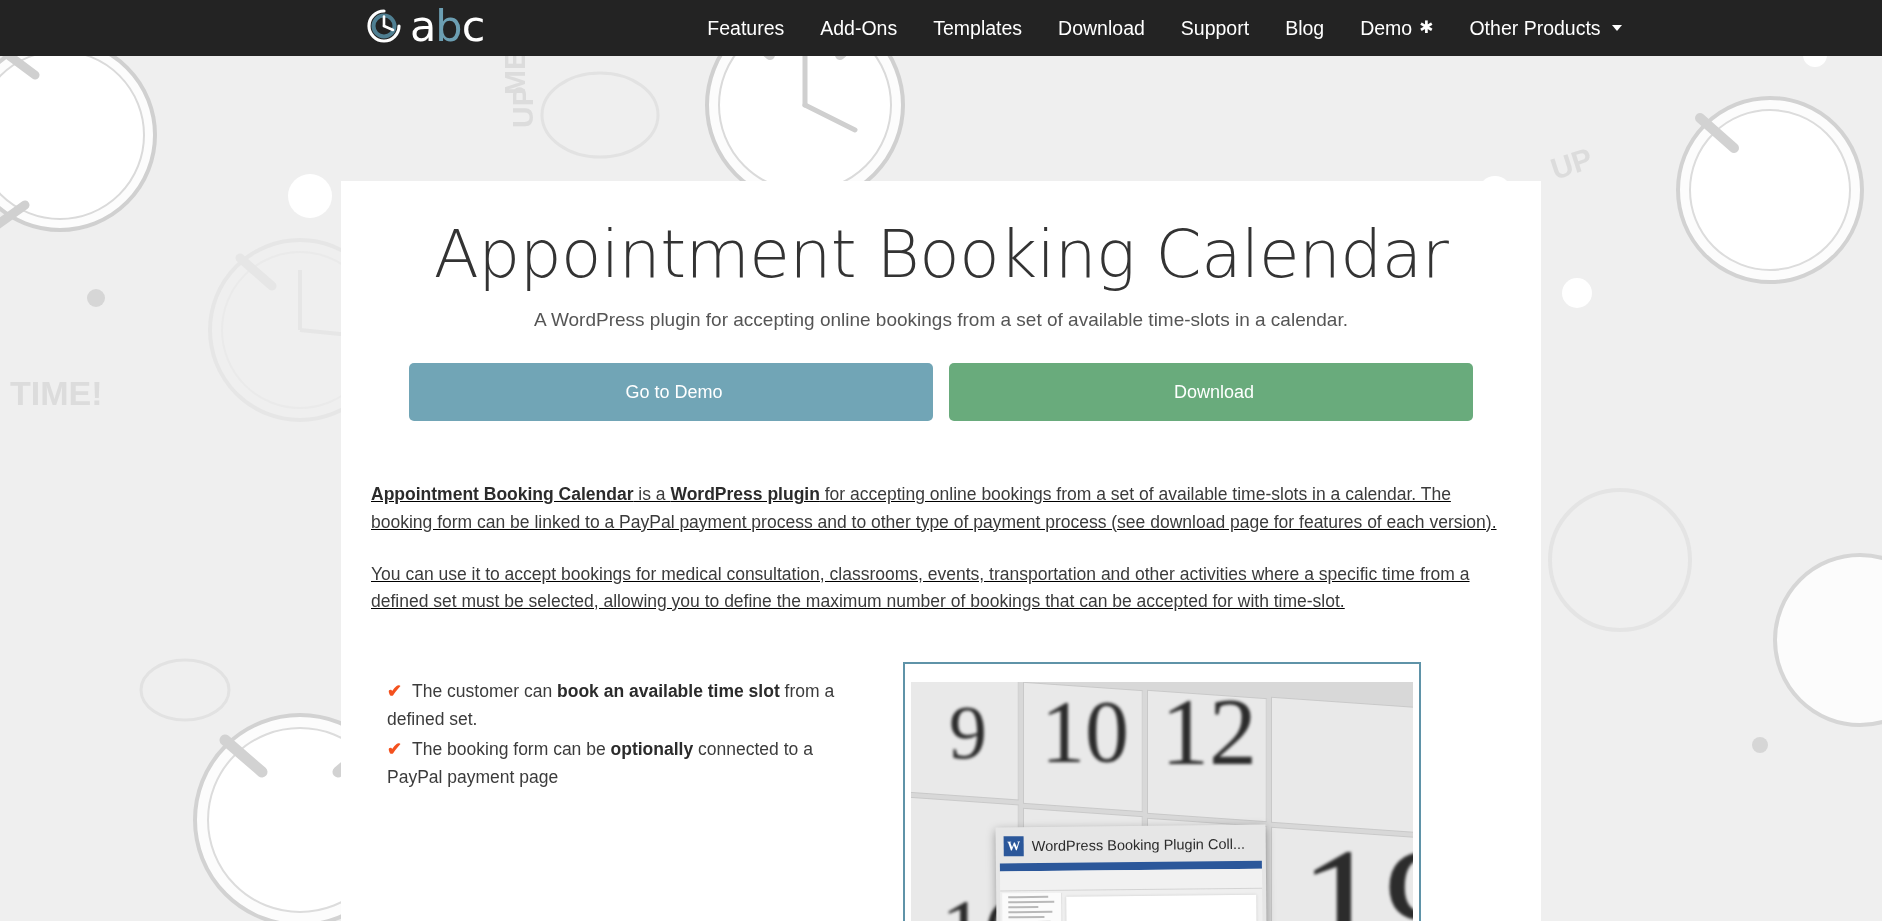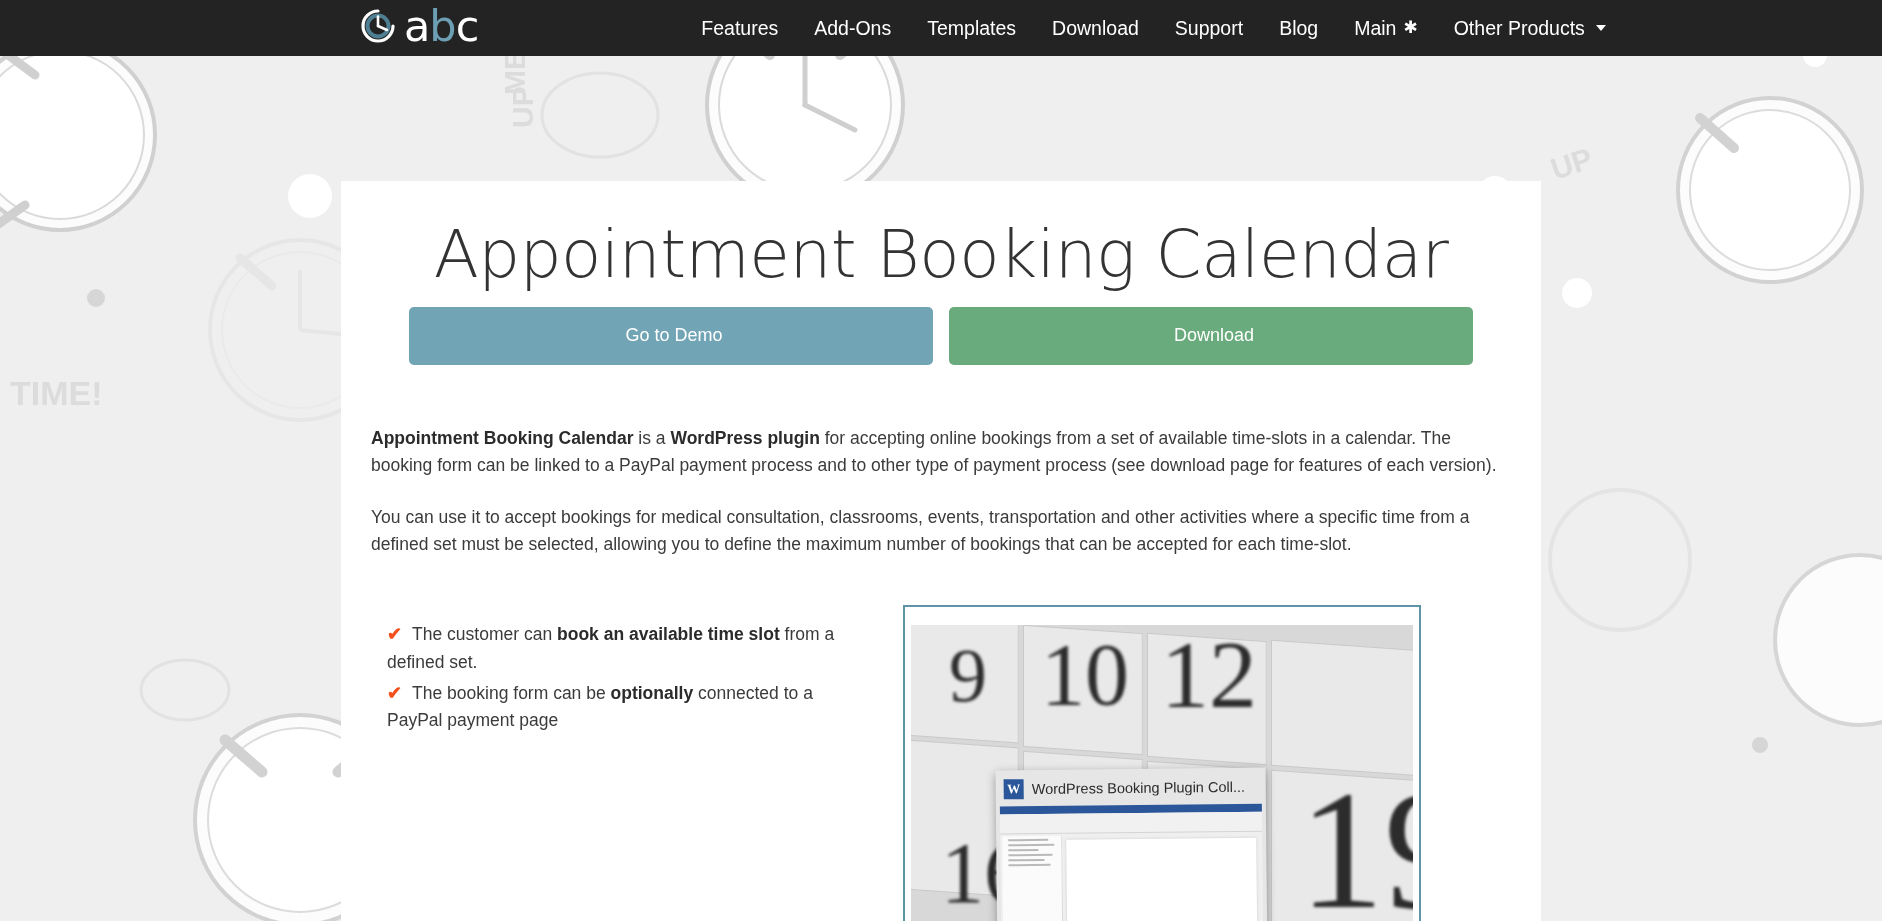--- a/index.html
+++ b/index.html
@@ -21,21 +21,21 @@
   }
   #bg-doodles svg { position: absolute; top: 0; left: 0; }
 
   
   #topbar {
     position: relative; z-index: 5;
     height: 56px;
     background: #232323;
     display: flex;
     align-items: center;
-    padding: 0 0 0 8px;
+    padding: 0 0 0 14px;
   }
   #brand {
     display: flex; align-items: center;
     margin-left: 352px;
     gap: 8px;
     cursor: pointer;
   }
   #brand .logo-mark { display: block; }
   #brand .logo-word {
     color: #ffffff;
@@ -118,21 +118,21 @@
     font-family: "Liberation Sans", sans-serif;
     cursor: pointer;
     display: flex;
     align-items: center;
     justify-content: center;
     padding-left: 12px;
   }
   #btn-demo { background: #71a5b6; }
   #btn-download { background: #69ab7c; }
 
-  #body-copy { padding: 60px 38px 0 30px; }
+  #body-copy { padding: 60px 38px 0 30px; text-decoration: underline; }
   #body-copy p {
     font-size: 17.5px;
     color: #3b3b3b;
     line-height: 1.55;
     margin: 0 0 25px 0;
   }
   #body-copy p b { font-weight: 700; color: #2b2b2b; }
 
   #features-row {
     display: flex;
@@ -338,43 +338,44 @@
     <a class="nav-item">
         <span>Download</span>
       </a>
     <a class="nav-item">
         <span>Support</span>
       </a>
     <a class="nav-item">
         <span>Blog</span>
       </a>
     <a class="nav-item">
-      <span>Main</span>
+      <span>Demo</span>
       <span class="demo-star">✱</span>
     </a>
     <a class="nav-item">
       <span>Other Products</span>
       <span class="caret"></span>
     </a>
   </nav>
 </div>
 
 <main id="card">
 
   <section id="hero">
     <h1 id="hero-title">Appointment Booking Calendar</h1>
+    <p id="hero-sub">A WordPress plugin for accepting online bookings from a set of available time-slots in a calendar.</p>
     <div id="hero-buttons">
       <button id="btn-demo" class="hero-btn">Go to Demo</button>
       <button id="btn-download" class="hero-btn">Download</button>
     </div>
   </section>
 
   <section id="body-copy">
     <p><b>Appointment Booking Calendar</b><span> is a </span><b>WordPress plugin</b><span> for accepting online bookings from a set of available time-slots in a calendar. The booking form can be linked to a PayPal payment process and to other type of payment process (see download page for features of each version).</span></p>
-    <p>You can use it to accept bookings for medical consultation, classrooms, events, transportation and other activities where a specific time from a defined set must be selected, allowing you to define the maximum number of bookings that can be accepted for each time-slot.</p>
+    <p>You can use it to accept bookings for medical consultation, classrooms, events, transportation and other activities where a specific time from a defined set must be selected, allowing you to define the maximum number of bookings that can be accepted for with time-slot.</p>
   </section>
 
   <section id="features-row">
 
     <div id="features-col">
       <ul id="features-list">
         <li><span class="tick">✔</span><span>The customer can </span><b>book an available time slot</b><span> from a defined set.</span></li>
         <li><span class="tick">✔</span><span>The booking form can be </span><b>optionally</b><span> connected to a PayPal payment page</span></li>
         <li></li>
 

